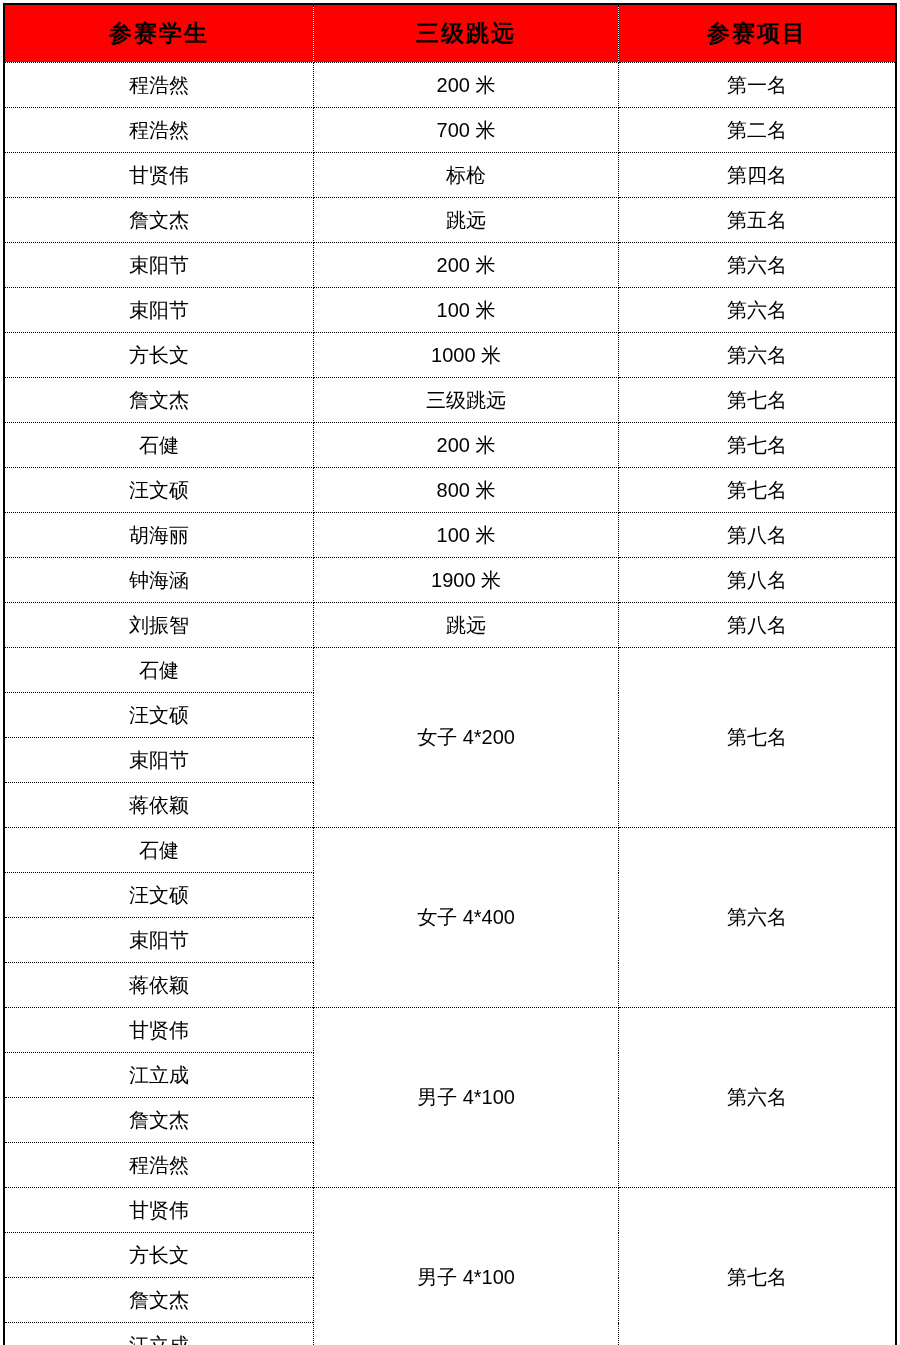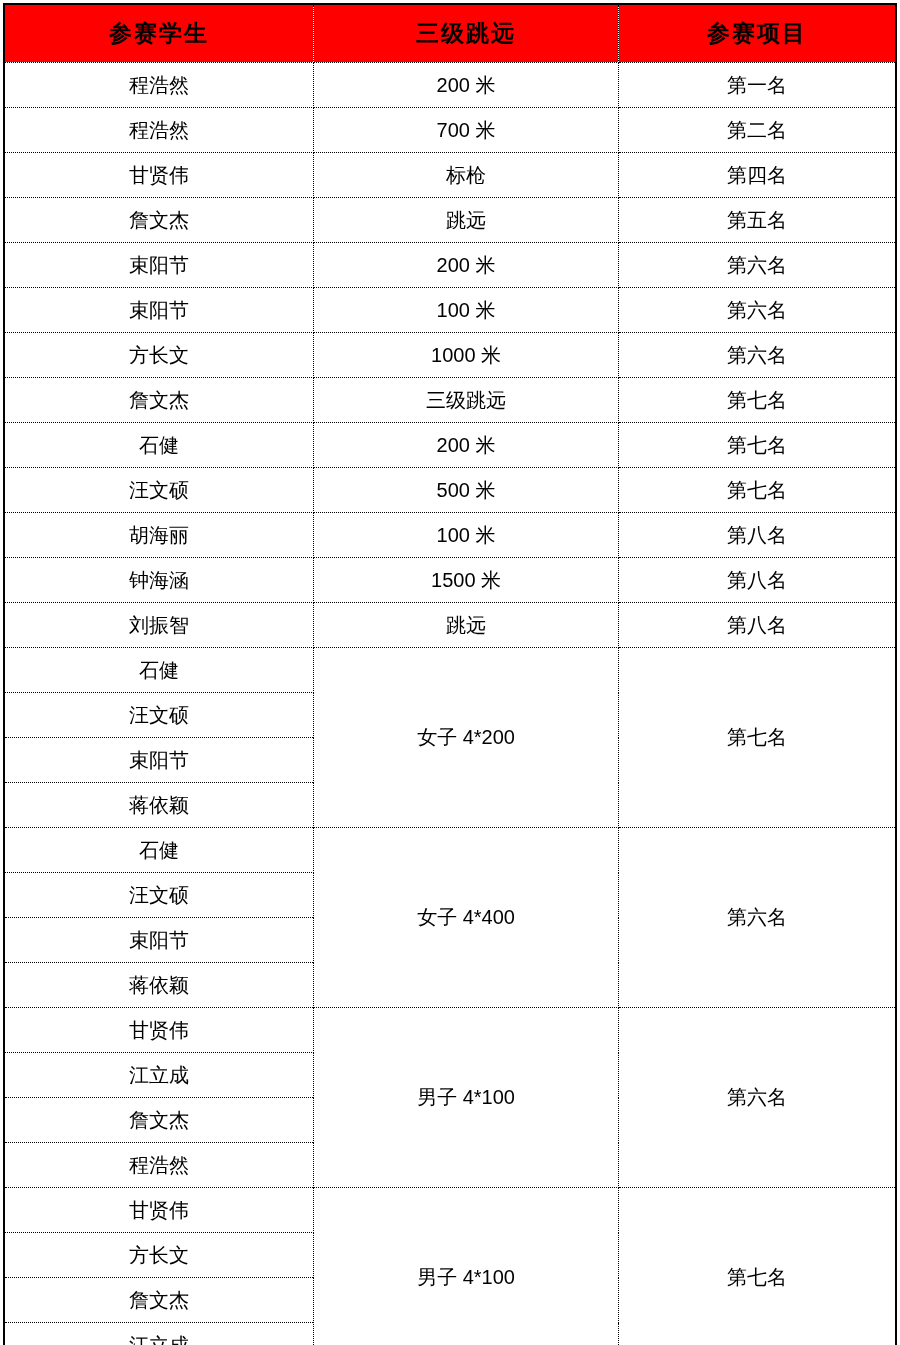--- a/index.html
+++ b/index.html
@@ -101,31 +101,31 @@
         <td>三级跳远</td>
         <td>第七名</td>
       </tr>
       <tr>
         <td>石健</td>
         <td>200 米</td>
         <td>第七名</td>
       </tr>
       <tr>
         <td>汪文硕</td>
-        <td>500 米</td>
+        <td>800 米</td>
         <td>第七名</td>
       </tr>
       <tr>
         <td>胡海丽</td>
         <td>100 米</td>
         <td>第八名</td>
       </tr>
       <tr>
         <td>钟海涵</td>
-        <td>1500 米</td>
+        <td>1900 米</td>
         <td>第八名</td>
       </tr>
       <tr>
         <td>刘振智</td>
         <td>跳远</td>
         <td>第八名</td>
       </tr>
 
       <tr>
         <td>石健</td>

